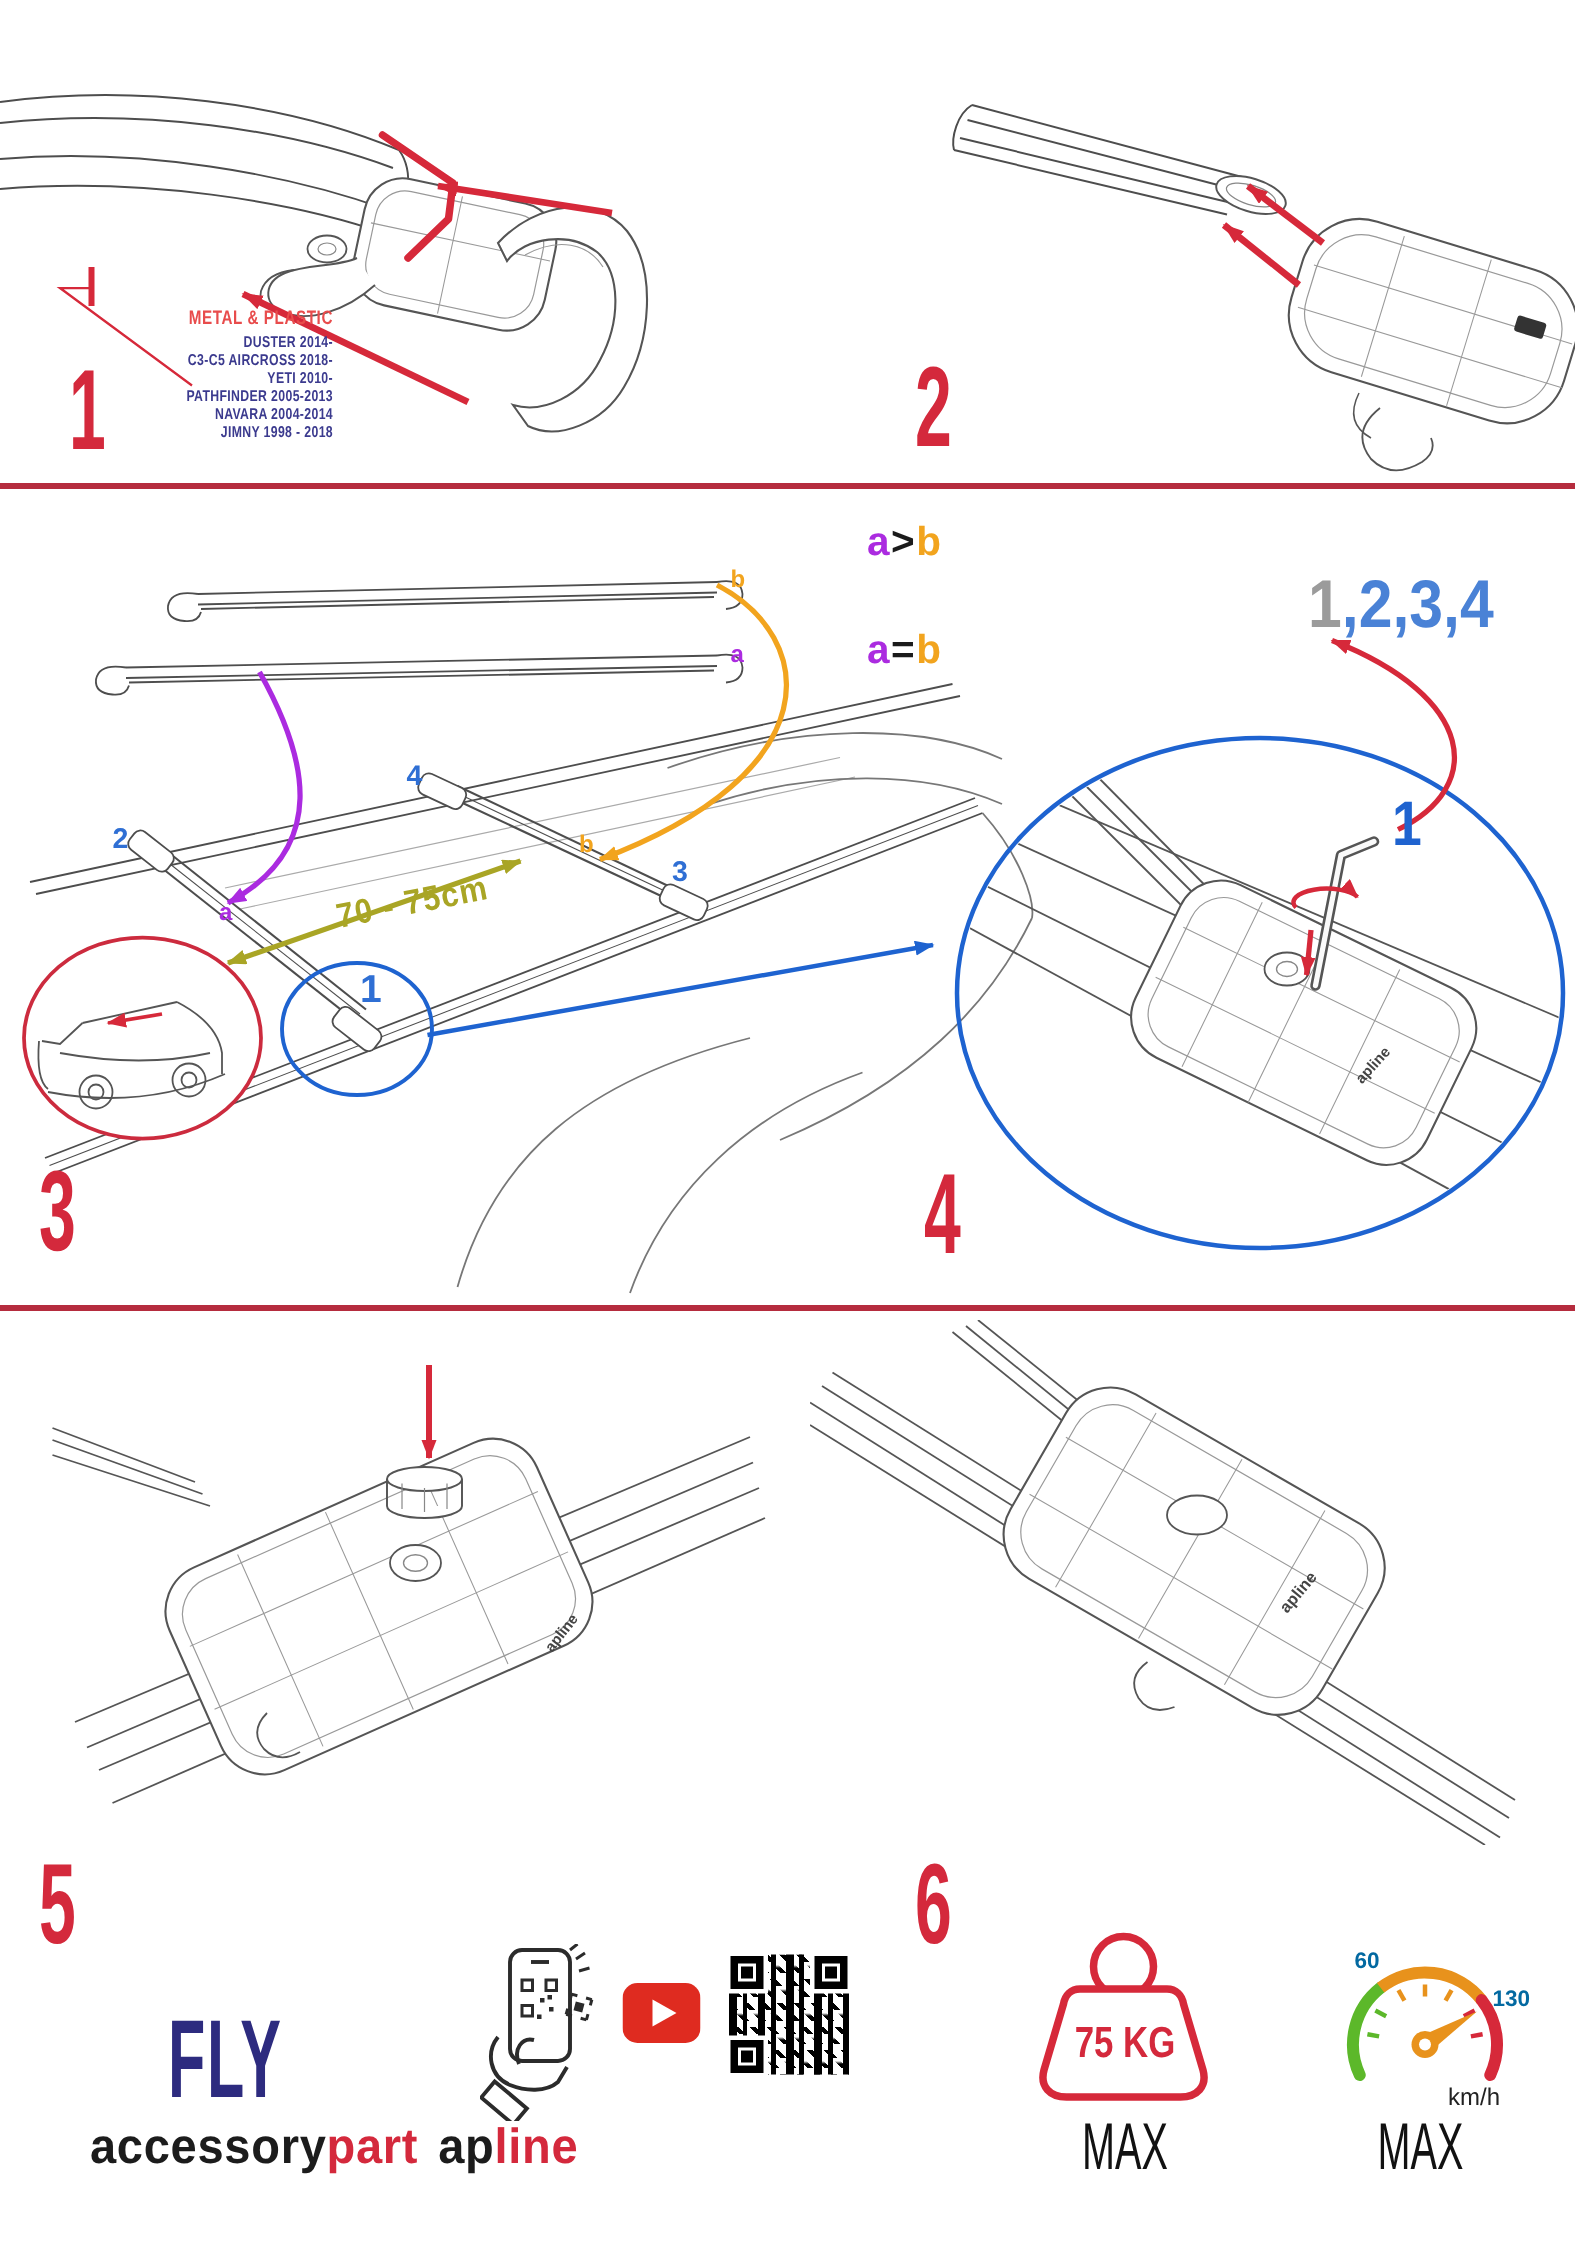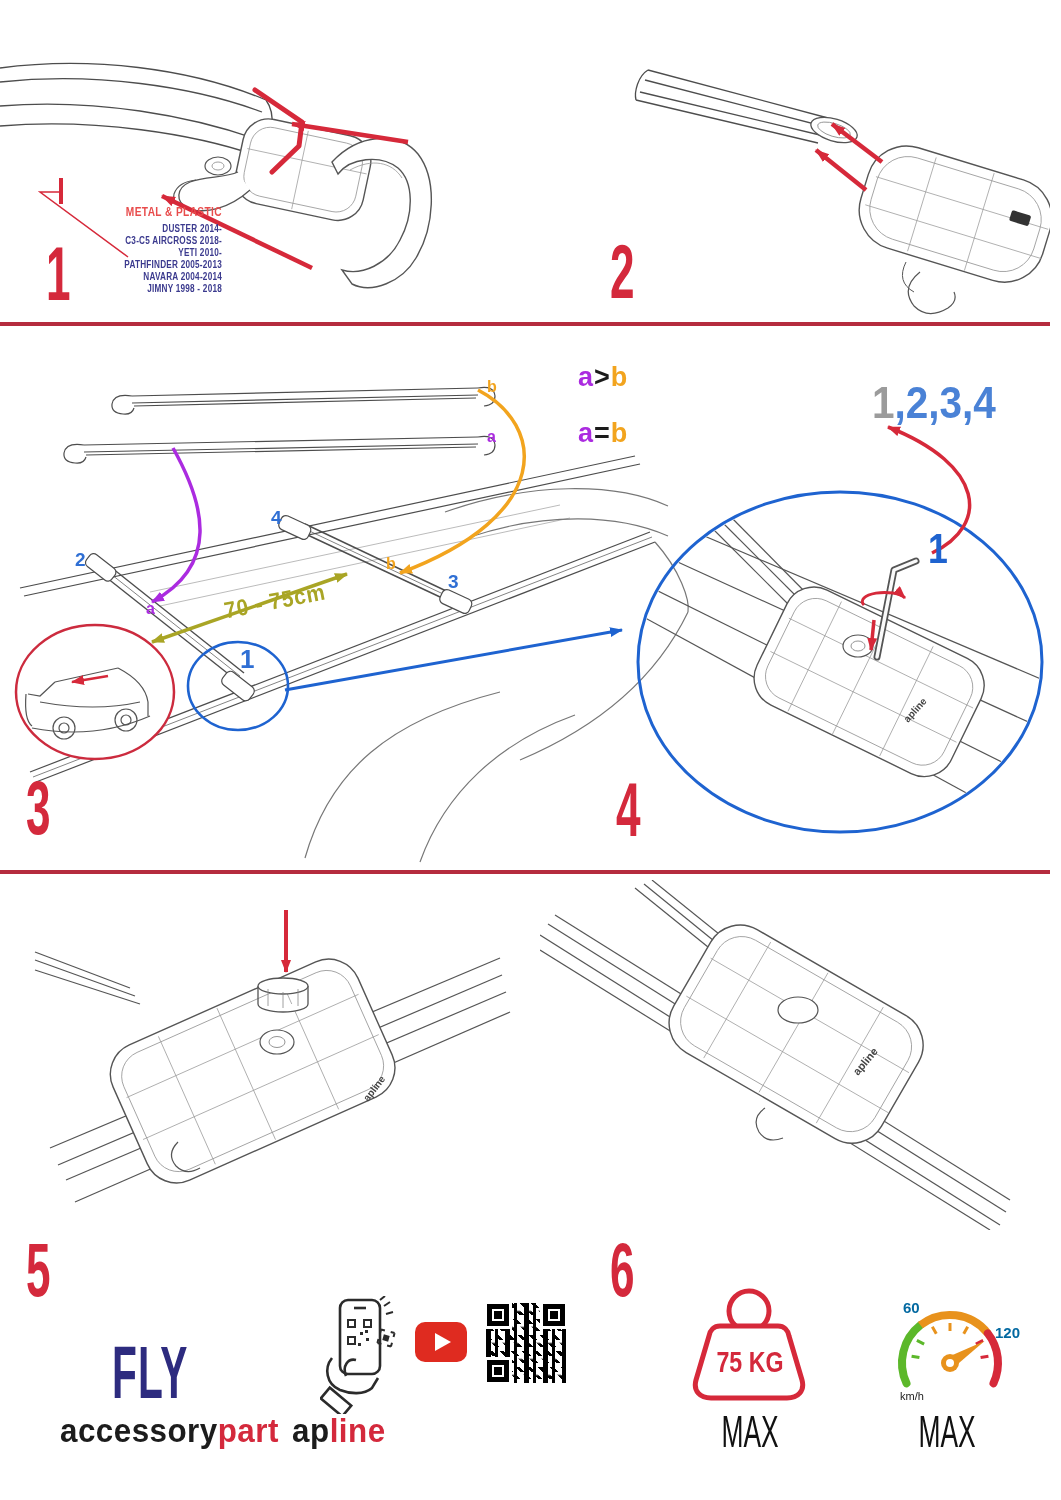--- a/index.html
+++ b/index.html
@@ -28,21 +28,21 @@
   .brand-title{position:absolute;left:112px;top:1336px;font-size:74px;font-weight:bold;color:#2d2b7f;
       line-height:1;letter-spacing:2px;transform:scaleX(.55);transform-origin:left top;}
   .brand-sub{position:absolute;left:60px;top:1414px;font-size:33px;font-weight:bold;line-height:1;
       transform:scaleX(.95);transform-origin:left top;letter-spacing:.5px;}
   .bs-black{color:#1c1c1c}.bs-red{color:#d4293c}.bs-gap{margin-left:14px}
   .max-label{position:absolute;font-size:44px;color:#111;line-height:1;text-align:center;
       transform:scaleX(.6);transform-origin:center top;}
   .weight-value{position:absolute;left:690px;top:1346px;width:120px;text-align:center;font-size:29px;
       font-weight:bold;color:#d4293c;transform:scaleX(.8);transform-origin:center top;}
   .speed-tick{position:absolute;font-size:15px;font-weight:bold;color:#0369a1;line-height:1;}
-  .speed-unit{position:absolute;left:900px;top:1390px;width:100px;text-align:left;font-size:11px;color:#222;}
+  .speed-unit{position:absolute;left:900px;top:1390px;width:100px;text-align:right;font-size:16px;color:#222;}
   .qr{position:absolute;left:483px;top:1300px;width:86px;height:86px;background:#fff;padding:0;}
   .qr-inner{position:absolute;inset:3px;background-color:#fff;
     background-image:
       repeating-linear-gradient(90deg,#000 0 5px,transparent 5px 9px,#000 9px 12px,transparent 12px 19px),
       repeating-linear-gradient(0deg,#fff 0 4px,transparent 4px 7px,#fff 9px 11px,transparent 11px 16px),
       repeating-linear-gradient(45deg,#000 0 3px,#fff 3px 8px);}
   .qr-finder{position:absolute;width:12px;height:12px;border:5px solid #000;background:#fff;box-shadow:0 0 0 3px #fff;}
   .qr-finder::after{content:"";position:absolute;inset:2px;background:#000;}
 </style>
 </head>
@@ -235,21 +235,21 @@
       <text transform="translate(908,393) rotate(-48)" font-size="10" fill="#444" font-weight="bold">apline</text>
       <path d="M877,327 L894,240 L916,231" fill="none" stroke="#555" stroke-width="7" stroke-linecap="round" stroke-linejoin="round"></path>
       <path d="M877,327 L894,240 L916,231" fill="none" stroke="#fafafa" stroke-width="3.5" stroke-linecap="round" stroke-linejoin="round"></path>
       <path d="M864,275 A22,9 0 1 1 905,268" fill="none" stroke="#d6293a" stroke-width="3" marker-end="url(#mbred)"></path>
       <line x1="874" y1="290" x2="871" y2="320" stroke="#d6293a" stroke-width="3.5" marker-end="url(#mbred)"></line>
     </g>
     <ellipse cx="840" cy="332" rx="202" ry="170" fill="none" stroke="#1e63d0" stroke-width="3"></ellipse>
     <path d="M932,223 C990,195 985,135 888,97" fill="none" stroke="#d6293a" stroke-width="3.5" marker-end="url(#mbred)"></path>
   </svg>
 
-  <div class="legend-row" style="left:578px;top:364px">
+  <div class="legend-row" style="left:578px;top:348px">
     <span class="lg-a">a</span><span class="lg-op">&gt;</span><span class="lg-b">b</span>
   </div>
   <div class="legend-row" style="left:578px;top:420px">
     <span class="lg-a">a</span><span class="lg-op">=</span><span class="lg-b">b</span>
   </div>
 
   <div class="lbl lbl-orange" style="left:487px;top:379px">b</div>
   <div class="lbl lbl-purple" style="left:487px;top:429px">a</div>
   <div class="lbl lbl-blue" style="left:75px;top:550px">2</div>
   <div class="lbl lbl-blue" style="left:271px;top:508px">4</div>
@@ -393,17 +393,17 @@
       <line x1="65" y1="35" x2="65" y2="43" stroke="#e8921c"></line>
       <line x1="82.7" y1="38.8" x2="78.7" y2="45.7" stroke="#e8921c"></line>
       <line x1="98.1" y1="52.4" x2="90.9" y2="56.1" stroke="#d6293a"></line>
       <line x1="103.4" y1="68.2" x2="95.6" y2="69.6" stroke="#d6293a"></line>
     </g>
     <polygon points="99.6,53 63,69 67,81" fill="#e8921c"></polygon>
     <circle cx="65" cy="75" r="9" fill="#e8921c"></circle>
     <circle cx="65" cy="75" r="4" fill="#fff"></circle>
   </svg>
   <div class="speed-tick" style="left:903px;top:1300px">60</div>
-  <div class="speed-tick" style="left:995px;top:1325px">120</div>
+  <div class="speed-tick" style="left:995px;top:1325px">130</div>
   <div class="speed-unit">km/h</div>
   <div class="max-label" style="left:897px;top:1410px;width:100px">MAX</div>
 
 </div>
 
 </body></html>

